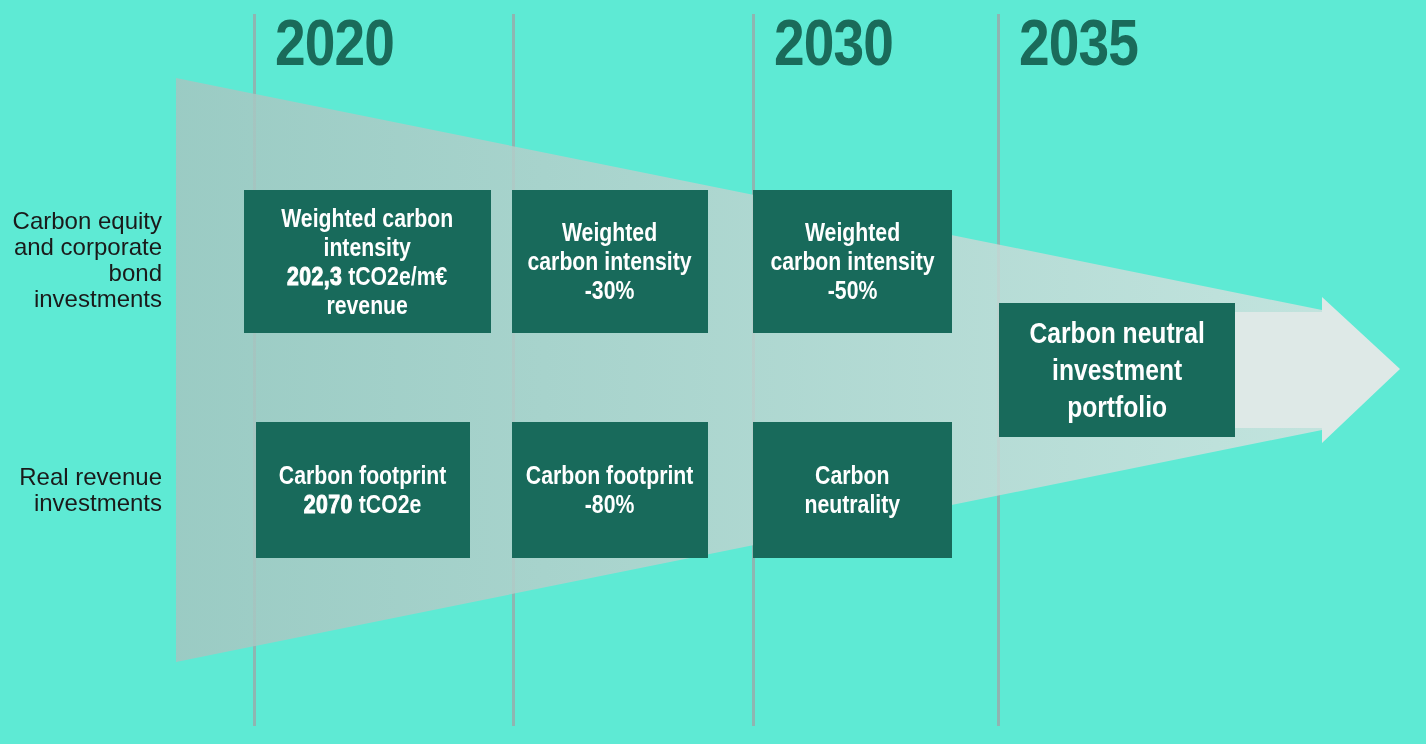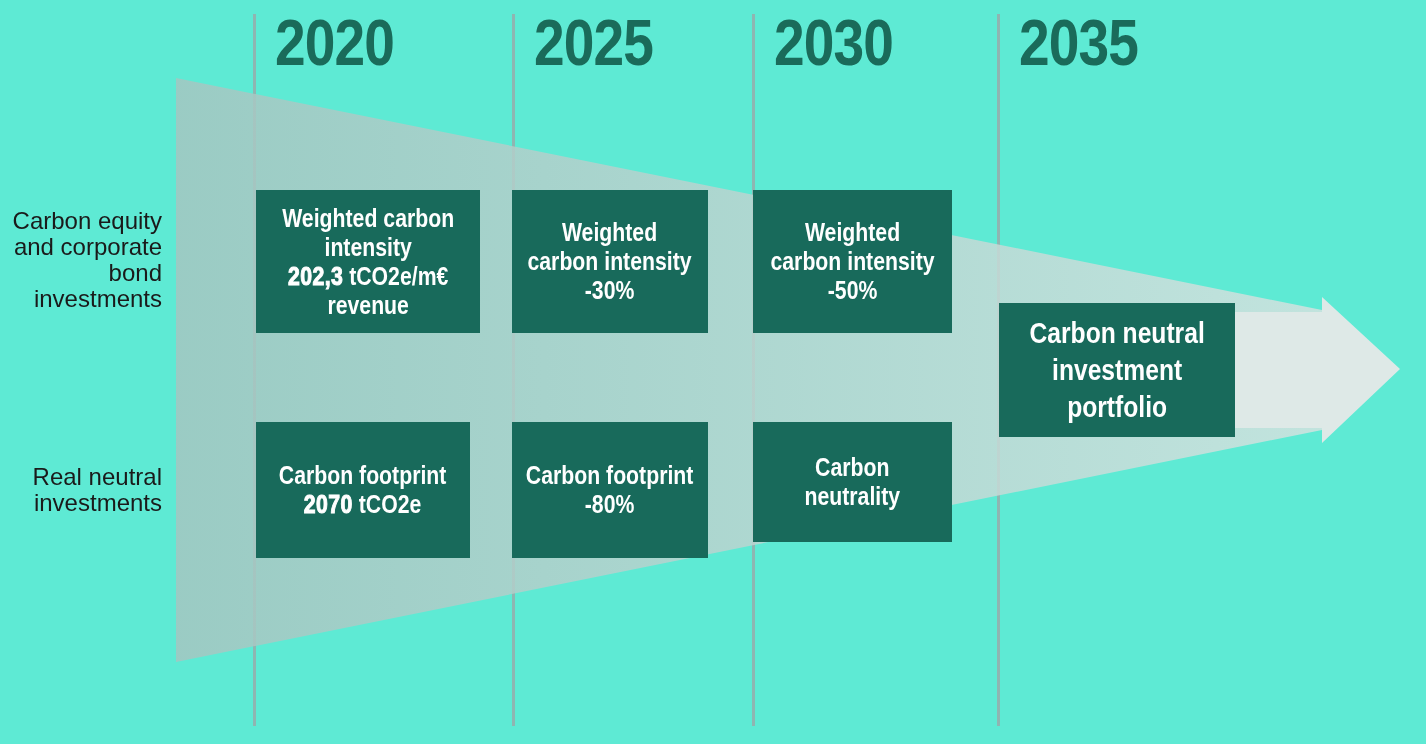--- a/index.html
+++ b/index.html
@@ -86,36 +86,35 @@
     </defs>
     <rect x="253" y="14" width="3" height="712" fill="#8FB5B1"></rect>
     <rect x="512" y="14" width="3" height="712" fill="#8FB5B1"></rect>
     <rect x="752" y="14" width="3" height="712" fill="#8FB5B1"></rect>
     <rect x="997" y="14" width="3" height="712" fill="#8FB5B1"></rect>
     <polygon points="176,78 1322,310 1322,430 176,662" fill="url(#funnelGrad)" fill-opacity="0.85"></polygon>
     <polygon points="1150,312 1322,312 1322,297 1400,369 1322,443 1322,428 1150,428" fill="#DEE9E7"></polygon>
   </svg>
 
   <div class="year" style="left:275px"><span class="cond">2020</span></div>
-  <div class="year" style="left:534px"><span class="cond">2025</span></div>
   <div class="year" style="left:774px"><span class="cond">2030</span></div>
   <div class="year" style="left:1019px"><span class="cond">2035</span></div>
 
   <div class="row-label" style="top:208px">
     <span>Carbon equity</span>
     <span>and corporate</span>
     <span>bond</span>
     <span>investments</span>
   </div>
   <div class="row-label" style="top:464px">
-    <span>Real neutral</span>
+    <span>Real revenue</span>
     <span>investments</span>
   </div>
 
-  <div class="mbox" style="left:256px; top:190px; width:224px; height:143px">
+  <div class="mbox" style="left:244px; top:190px; width:247px; height:143px">
     <div class="inner">
       <span>Weighted carbon</span>
       <span>intensity</span>
       <span class="inline-pair">
         <span class="xb">202,3</span><span> tCO2e/m€</span>
       </span>
       <span>revenue</span>
     </div>
   </div>
 
@@ -144,21 +143,21 @@
     </div>
   </div>
 
   <div class="mbox" style="left:512px; top:422px; width:196px; height:136px">
     <div class="inner">
       <span>Carbon footprint</span>
       <span>-80%</span>
     </div>
   </div>
 
-  <div class="mbox" style="left:753px; top:422px; width:199px; height:120px">
+  <div class="mbox" style="left:753px; top:422px; width:199px; height:136px">
     <div class="inner">
       <span>Carbon</span>
       <span>neutrality</span>
     </div>
   </div>
 
   <div class="mbox goal-box" style="left:999px; top:303px; width:236px; height:134px">
     <div class="inner">
       <span>Carbon neutral</span>
       <span>investment</span>

